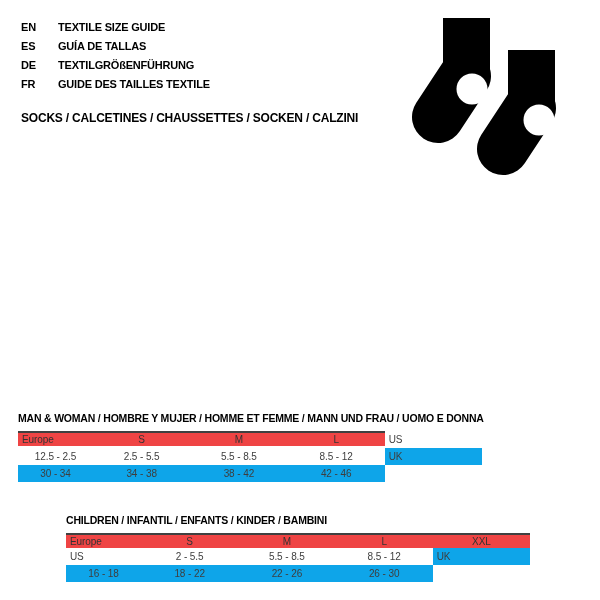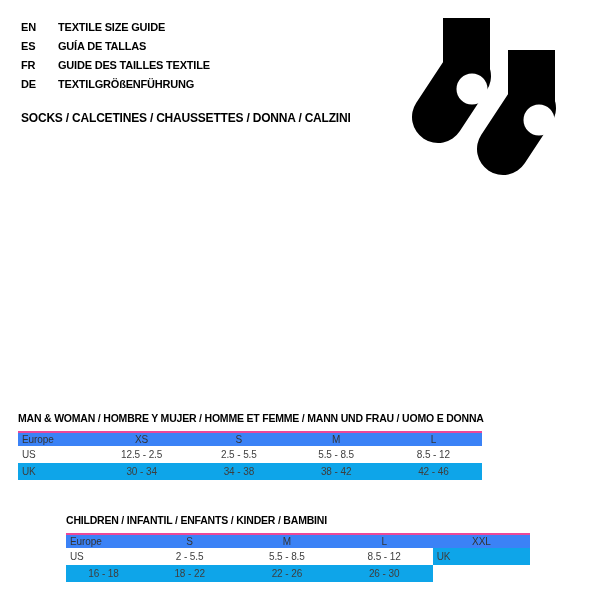--- a/index.html
+++ b/index.html
@@ -39,47 +39,47 @@
     font-weight:bold; font-size:10.5px; line-height:13px;
     letter-spacing:-0.2px; margin-bottom:6px; color:#000; white-space:nowrap;
   }
   .grid { display:grid; grid-template-columns:75px 1fr 1fr 1fr 1fr; width:464px; }
   .cell {
     font-size:10px; color:#3e3e3e; text-align:center;
     height:17px; line-height:17px; letter-spacing:-0.1px;
     white-space:nowrap; overflow:hidden;
   }
   .cell.hdr {
-    background:#3b82f6; border-top:2px solid #ec4899;
+    background:#ef4444; border-top:2px solid #404040;
     height:15px; line-height:13px; color:#333;
   }
   .cell.alt { background:#0ea5e9; }
   .region-cell { text-align:left; padding-left:4px; }
 </style>
 </head>
 <body>
 
 <div class="canvas">
 
   <div class="lang-list">
     <div class="lang-row">
       <span class="lang-code">EN</span><span class="lang-label">TEXTILE SIZE GUIDE</span>
     </div>
     <div class="lang-row">
       <span class="lang-code">ES</span><span class="lang-label">GUÍA DE TALLAS</span>
     </div>
     <div class="lang-row">
-      <span class="lang-code">FR</span><span class="lang-label">GUIDE DES TAILLES TEXTILE</span>
+      <span class="lang-code">DE</span><span class="lang-label">TEXTILGRÖßENFÜHRUNG</span>
     </div>
     <div class="lang-row">
-      <span class="lang-code">DE</span><span class="lang-label">TEXTILGRÖßENFÜHRUNG</span>
+      <span class="lang-code">FR</span><span class="lang-label">GUIDE DES TAILLES TEXTILE</span>
     </div>
   </div>
 
-  <div class="category">SOCKS / CALCETINES / CHAUSSETTES / DONNA / CALZINI</div>
+  <div class="category">SOCKS / CALCETINES / CHAUSSETTES / SOCKEN / CALZINI</div>
 
   <svg class="socks-svg" viewBox="0 0 160 170" aria-hidden="true">
 
     <g>
       <rect x="40" y="8" width="47" height="62" fill="#000"></rect>
       <line x1="62" y1="66" x2="35" y2="107" stroke="#000" stroke-width="52" stroke-linecap="round"></line>
       <circle cx="69" cy="79" r="15.5" fill="#fff"></circle>
     </g>
 
     <g transform="translate(65,32)">
@@ -91,21 +91,20 @@
       <rect x="40" y="8" width="47" height="62" fill="#000"></rect>
       <line x1="62" y1="66" x2="35" y2="107" stroke="#000" stroke-width="52" stroke-linecap="round"></line>
       <circle cx="71" cy="78" r="15.5" fill="#fff"></circle>
     </g>
   </svg>
 
   <section class="size-table t1">
     <div class="table-title">MAN &amp; WOMAN / HOMBRE Y MUJER / HOMME ET FEMME / MANN UND FRAU / UOMO E DONNA</div>
     <div class="grid">
       <div class="cell hdr region-cell">Europe</div>
-      <div class="cell hdr">XS</div>
       <div class="cell hdr">S</div>
       <div class="cell hdr">M</div>
       <div class="cell hdr">L</div>
 
       <div class="cell region-cell">US</div>
       <div class="cell">12.5 - 2.5</div>
       <div class="cell">2.5 - 5.5</div>
       <div class="cell">5.5 - 8.5</div>
       <div class="cell">8.5 - 12</div>
 

